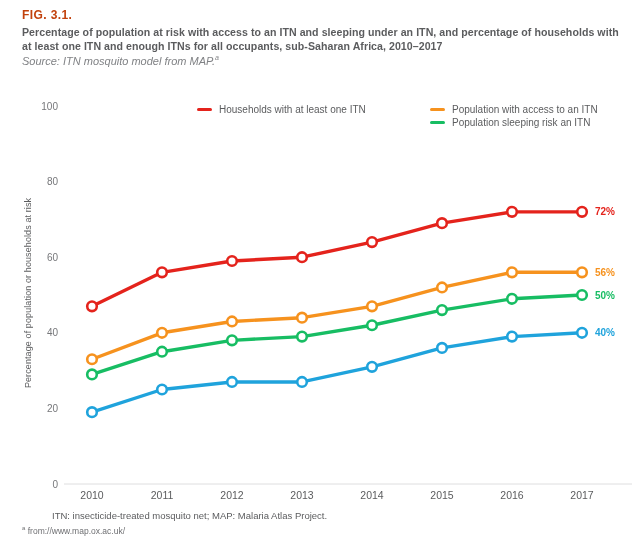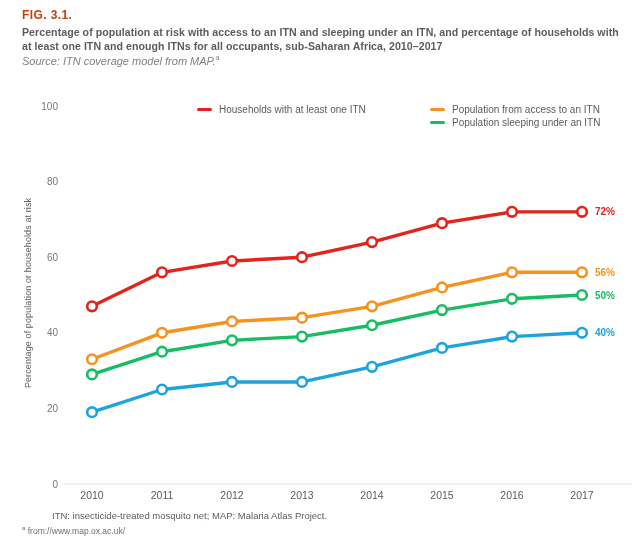--- a/index.html
+++ b/index.html
@@ -51,36 +51,36 @@
 </style>
 </head>
 <body>
 
 <div id="page">
 
   <div class="fig-label">FIG. 3.1.</div>
 
   <div class="fig-title">Percentage of population at risk with access to an ITN and sleeping under an ITN, and percentage of households with at least one ITN and enough ITNs for all occupants, sub-Saharan Africa, 2010–2017</div>
 
-  <div class="fig-source"><span>Source: ITN coverage model from MAP.</span><sup>a</sup></div>
+  <div class="fig-source"><span>Source: ITN mosquito model from MAP.</span><sup>a</sup></div>
 
   <div id="legend-col-1">
       <div class="legend-item">
         <span class="swatch" style="background: rgb(228, 35, 28);"></span>
         <span class="legend-label">Households with at least one ITN</span>
       </div>
     </div>
   <div id="legend-col-2">
       <div class="legend-item">
         <span class="swatch" style="background: rgb(246, 146, 30);"></span>
-        <span class="legend-label">Population from access to an ITN</span>
+        <span class="legend-label">Population with access to an ITN</span>
       </div>
       <div class="legend-item">
         <span class="swatch" style="background: rgb(23, 189, 99);"></span>
-        <span class="legend-label">Population sleeping under an ITN</span>
+        <span class="legend-label">Population sleeping risk an ITN</span>
       </div>
     </div>
 
   <svg id="chart-svg" width="640" height="547" viewBox="0 0 640 547">
       <line x1="64" y1="484" x2="632" y2="484" stroke="#DEDEDF" stroke-width="1"></line>
       <text x="58" y="487.5" text-anchor="end" class="tick-y">0</text>
       <text x="58" y="411.9" text-anchor="end" class="tick-y">20</text>
       <text x="58" y="336.3" text-anchor="end" class="tick-y">40</text>
       <text x="58" y="260.70000000000005" text-anchor="end" class="tick-y">60</text>
       <text x="58" y="185.10000000000002" text-anchor="end" class="tick-y">80</text>

